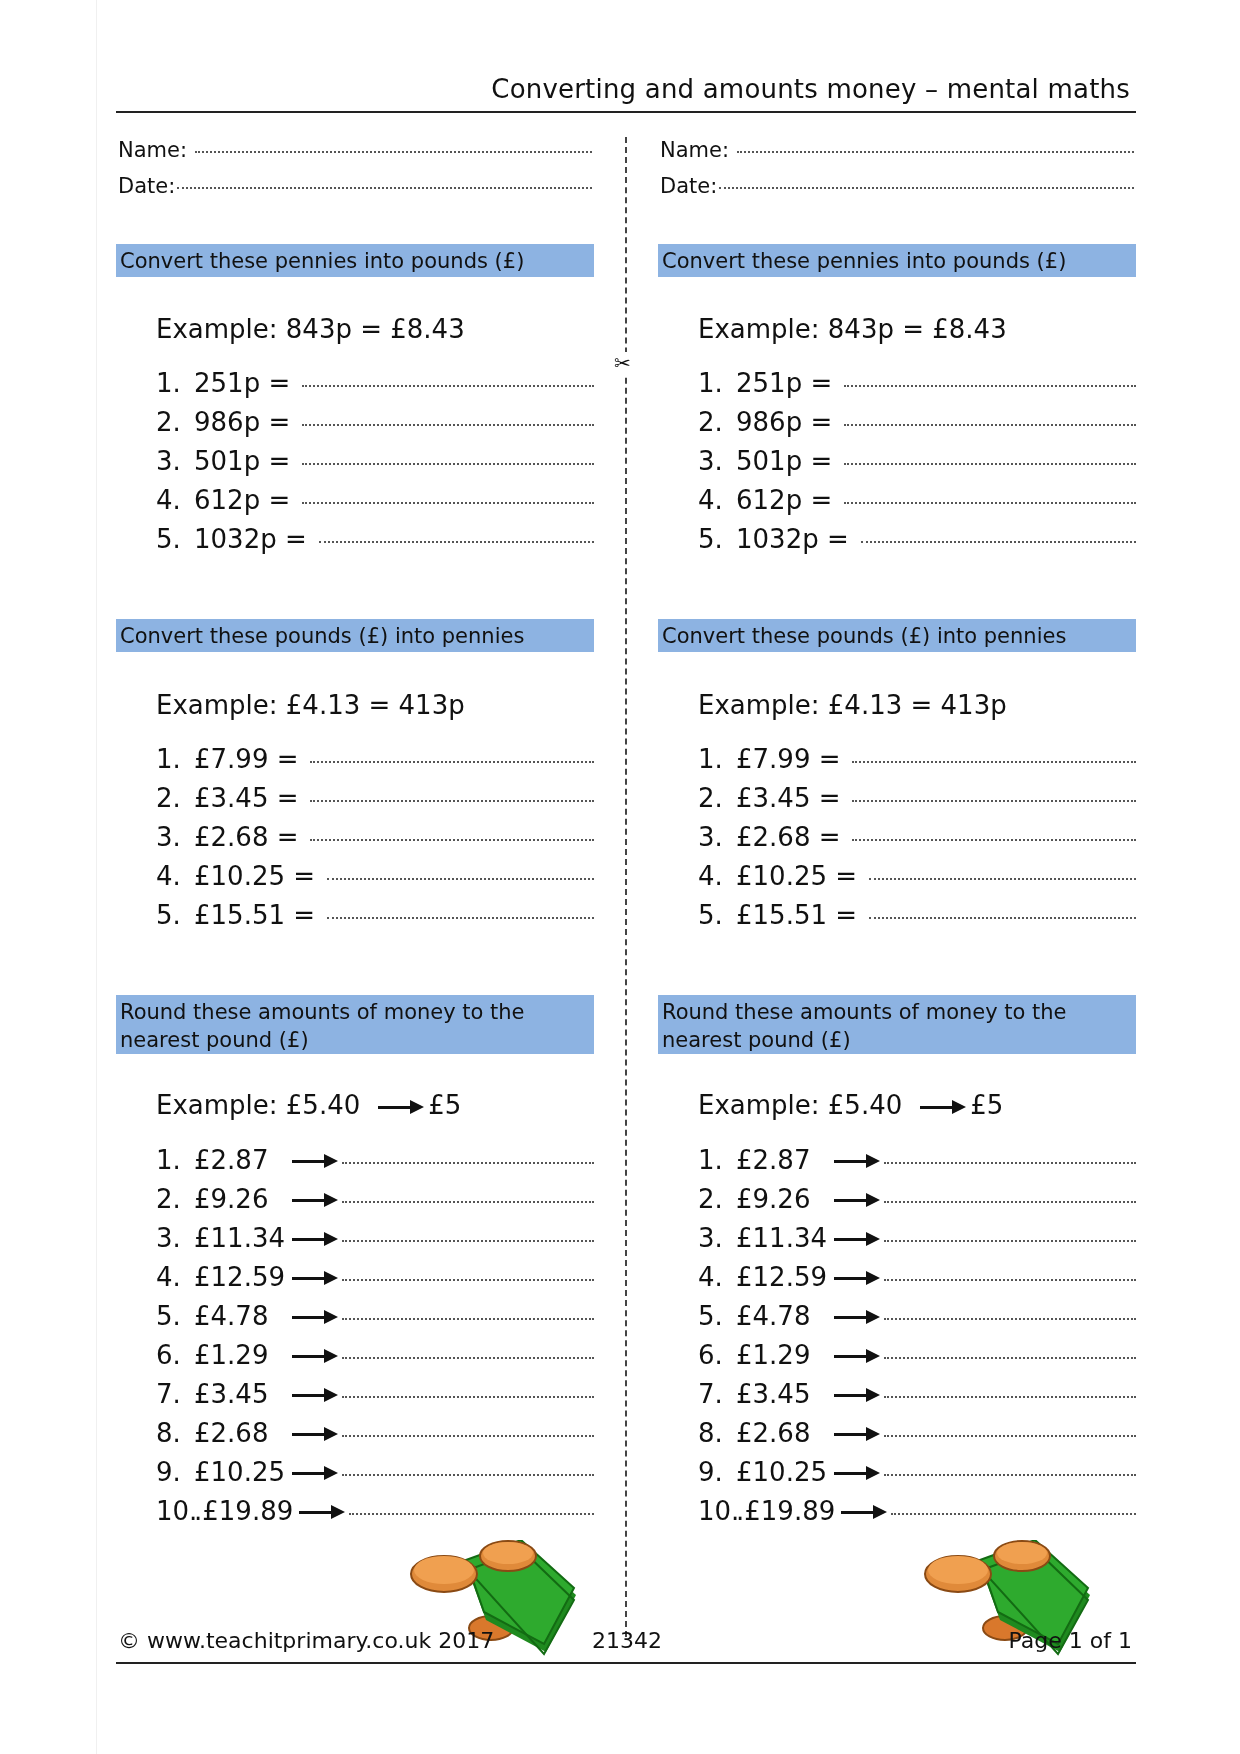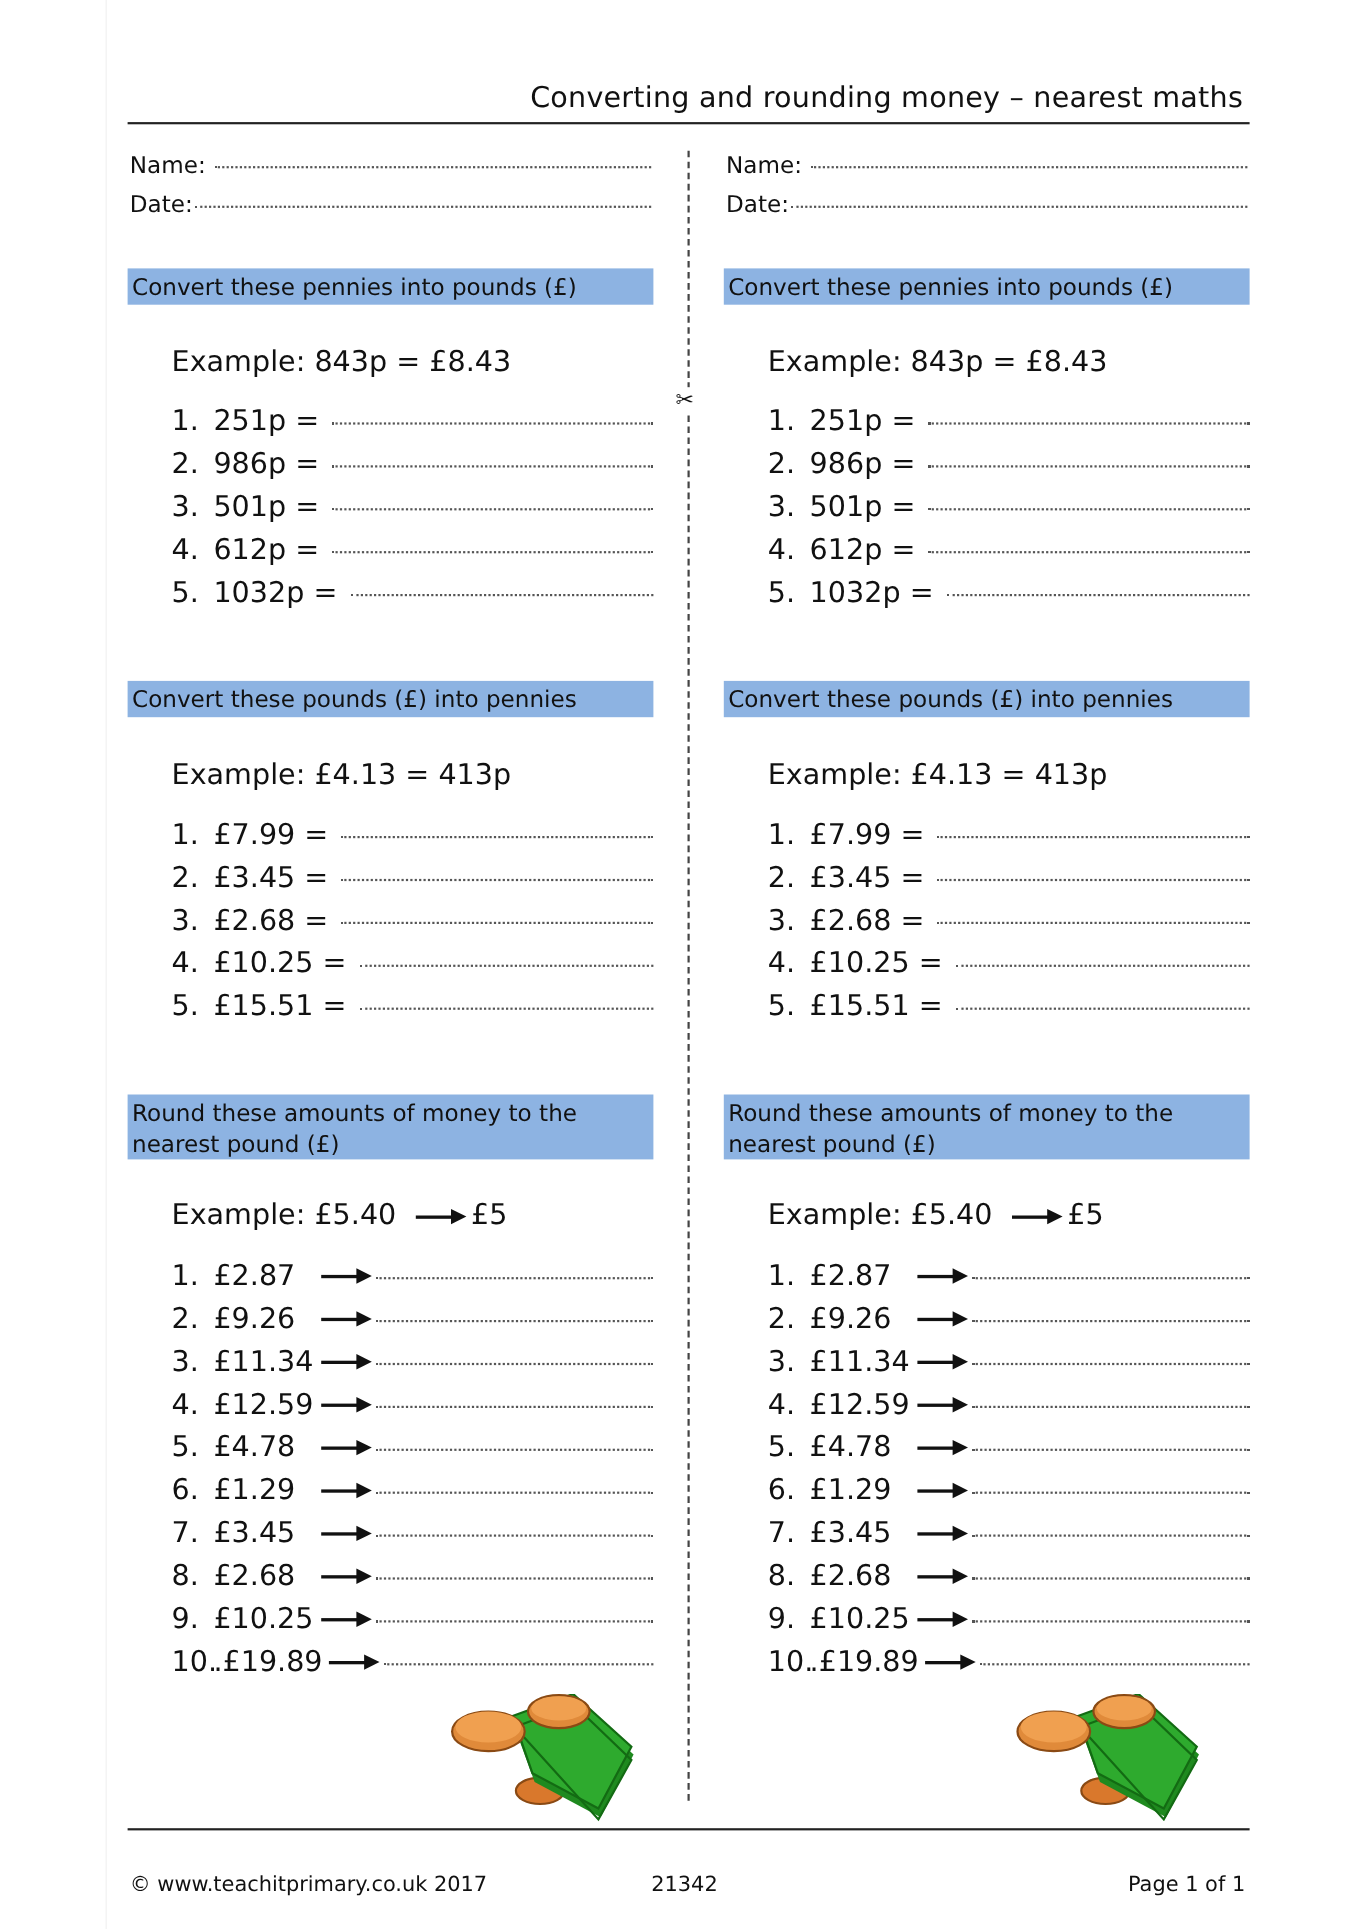--- a/index.html
+++ b/index.html
@@ -16,28 +16,28 @@
   .field .dots { flex:1; border-bottom:2px dotted #555; margin-left:8px; height:1px; transform:translateY(-4px); }
   .banner { position:absolute; left:0; width:478px; background:#8db3e2; font-size:21px; padding:3px 4px; box-sizing:border-box; line-height:28px; }
   .example { position:absolute; left:40px; font-size:26px; white-space:nowrap; }
   .item { position:absolute; left:40px; width:438px; font-size:26px; display:flex; align-items:baseline; white-space:nowrap; }
   .item .num { display:inline-block; width:38px; }
   .item .dots { flex:1; border-bottom:2px dotted #555; height:1px; margin-left:12px; transform:translateY(-5px); }
   .arrow { display:inline-block; width:46px; height:16px; margin:0 4px 0 6px; position:relative; vertical-align:middle; }
   .arrow::before { content:""; position:absolute; left:0; top:7px; width:34px; height:3px; background:#111; }
   .arrow::after { content:""; position:absolute; right:0; top:1px; border-left:14px solid #111; border-top:7px solid transparent; border-bottom:7px solid transparent; }
   .money { position:absolute; width:200px; height:120px; }
-  .footer-text { position:absolute; top:1702px; font-size:19px; }
+  .footer-text { position:absolute; top:1628px; font-size:22px; }
 </style>
 </head>
 <body>
 
 <div class="page-edge"></div>
 
-<div class="title">Converting and rounding money – nearest maths</div>
+<div class="title">Converting and amounts money – mental maths</div>
 <div class="hrule" style="top:111px"></div>
 
 <div class="divider"></div>
 <div class="scissors">✂</div>
 
 <div id="cols">
   <div class="col left">
     <div class="field" style="top:138px">
       <span>Name:</span>
         <span class="dots"></span>

